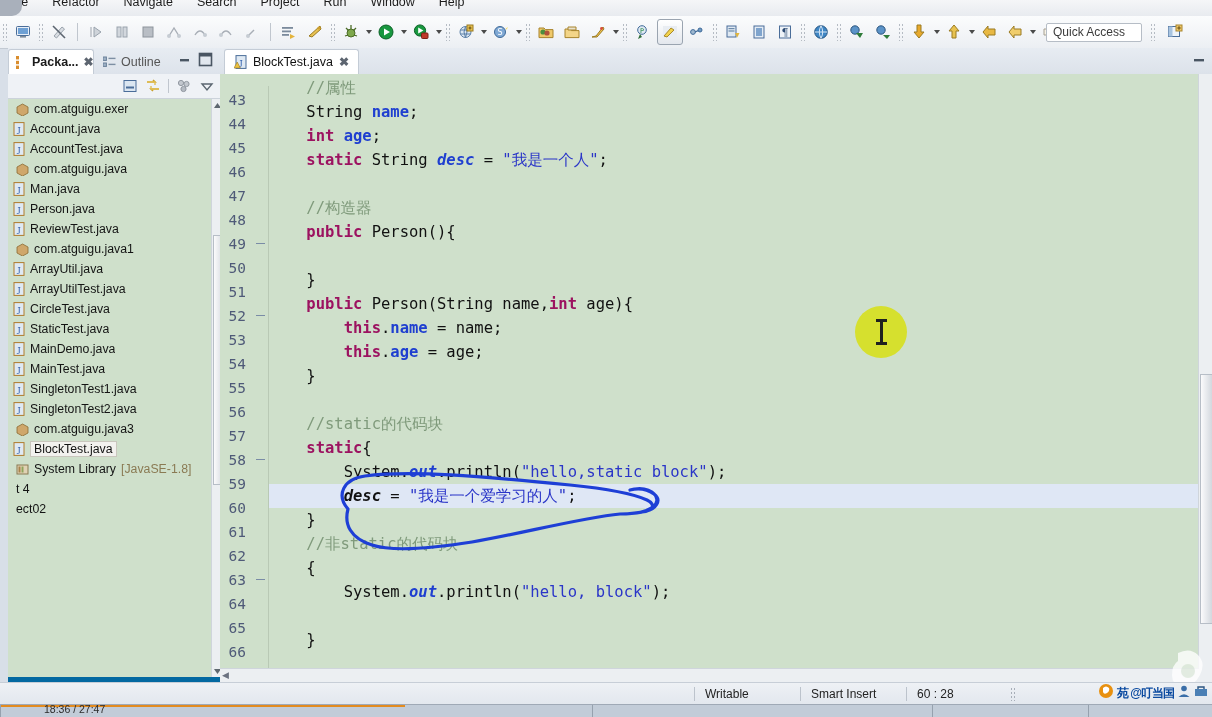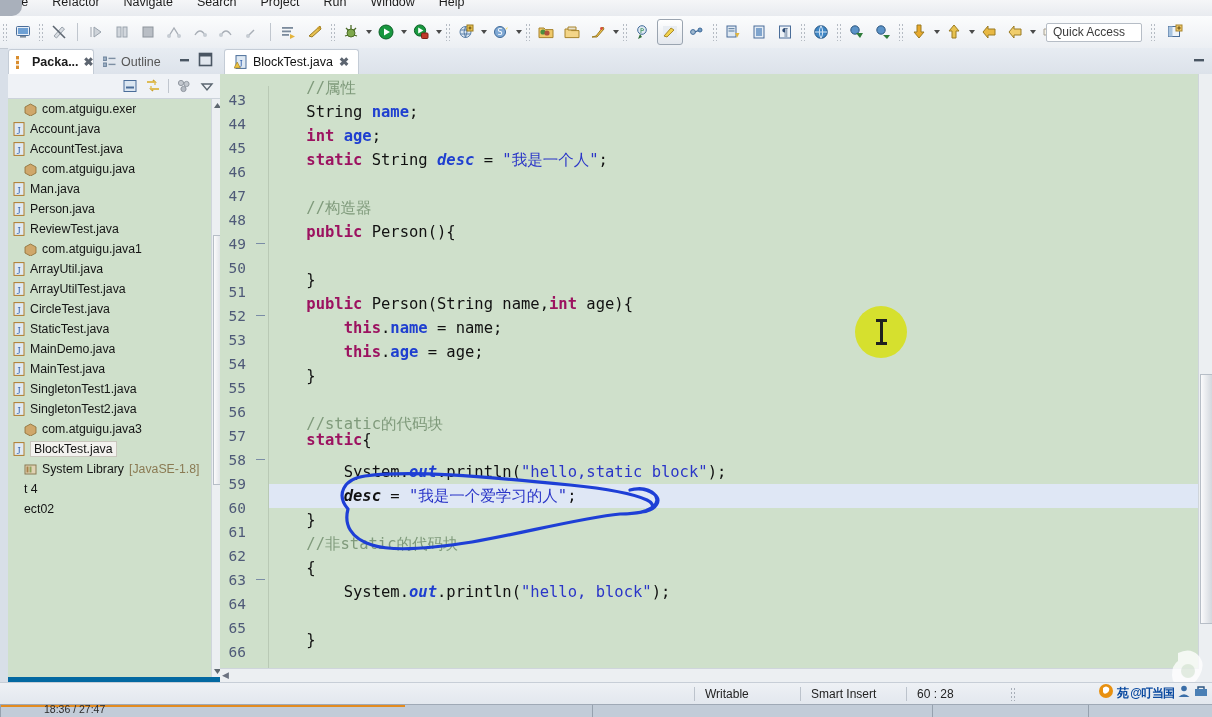--- a/index.html
+++ b/index.html
@@ -76,21 +76,21 @@
   .closex{font-size:12px;color:#5d6570;font-weight:bold;}
   .lp-tb{
     height:24px;background:#eff2f6;border-bottom:1px solid #ccd3db;
     display:flex;align-items:center;justify-content:flex-end;padding-right:8px;gap:7px;
   }
   .lp-body{
     position:relative;height:578px;background:#cfe0cb;overflow:hidden;
     font-size:12.3px;color:#141414;
   }
   .tree{padding-top:0;}
-  .trow{height:20px;display:flex;align-items:center;gap:5px;padding-left:16px;white-space:nowrap;}
+  .trow{height:20px;display:flex;align-items:center;gap:5px;padding-left:8px;white-space:nowrap;}
   .trow .lbl{overflow:hidden;}
   .trow.sel .lbl{background:#f2f1ee;border:1px solid #c9c6bd;padding:0 3px;}
   .pkgicon{width:13px;height:13px;flex:none;}
   .jicon{width:13px;height:14px;flex:none;}
   .dim{color:#8a7a53;}
   .vscroll{
     position:absolute;right:0;top:0;width:11px;height:578px;background:#eceff2;border-left:1px solid #cfd5dc;
   }
   .vthumb{position:absolute;left:1px;width:9px;background:linear-gradient(90deg,#fbfbfc,#d6dae0);border:1px solid #b7bec7;}
   .vsarrow{position:absolute;left:0;width:11px;height:12px;display:flex;align-items:center;justify-content:center;}
@@ -735,21 +735,21 @@
           <div class="cline" style="top: 122px;"><span>    </span><span class="cm">//构造器</span></div>
           <div class="cline" style="top: 146px;"><span>    </span><span class="kw">public</span><span> Person(){</span></div>
           <div class="cline" style="top: 170px;"></div>
           <div class="cline" style="top: 194px;"><span>    }</span></div>
           <div class="cline" style="top: 218px;"><span>    </span><span class="kw">public</span><span> Person(String name,</span><span class="kw">int</span><span> age){</span></div>
           <div class="cline" style="top: 242px;"><span>        </span><span class="kw">this</span><span>.</span><span class="fld">name</span><span> = name;</span></div>
           <div class="cline" style="top: 266px;"><span>        </span><span class="kw">this</span><span>.</span><span class="fld">age</span><span> = age;</span></div>
           <div class="cline" style="top: 290px;"><span>    }</span></div>
           <div class="cline" style="top: 314px;"></div>
           <div class="cline" style="top: 338px;"><span>    </span><span class="cm">//static的代码块</span></div>
-          <div class="cline" style="top: 354px;"><span>    </span><span class="kw">static</span><span>{</span></div>
+          <div class="cline" style="top: 362px;"><span>    </span><span class="kw">static</span><span>{</span></div>
           <div class="cline" style="top: 386px;"><span>        System.</span><span class="stf">out</span><span>.println(</span><span class="st">"hello,static block"</span><span>);</span></div>
           <div class="cline" style="top: 410px;"><span>        </span><span class="descf">desc</span><span> = </span><span class="st">"我是一个爱学习的人"</span><span>;</span></div>
           <div class="cline" style="top: 434px;"><span>    }</span></div>
           <div class="cline" style="top: 458px;"><span>    </span><span class="cm">//非static的代码块</span></div>
           <div class="cline" style="top: 482px;"><span>    {</span></div>
           <div class="cline" style="top: 506px;"><span>        System.</span><span class="stf">out</span><span>.println(</span><span class="st">"hello, block"</span><span>);</span></div>
           <div class="cline" style="top: 554px;"><span>    }</span></div>
         </div>
 
       <div class="ed-vscroll">

